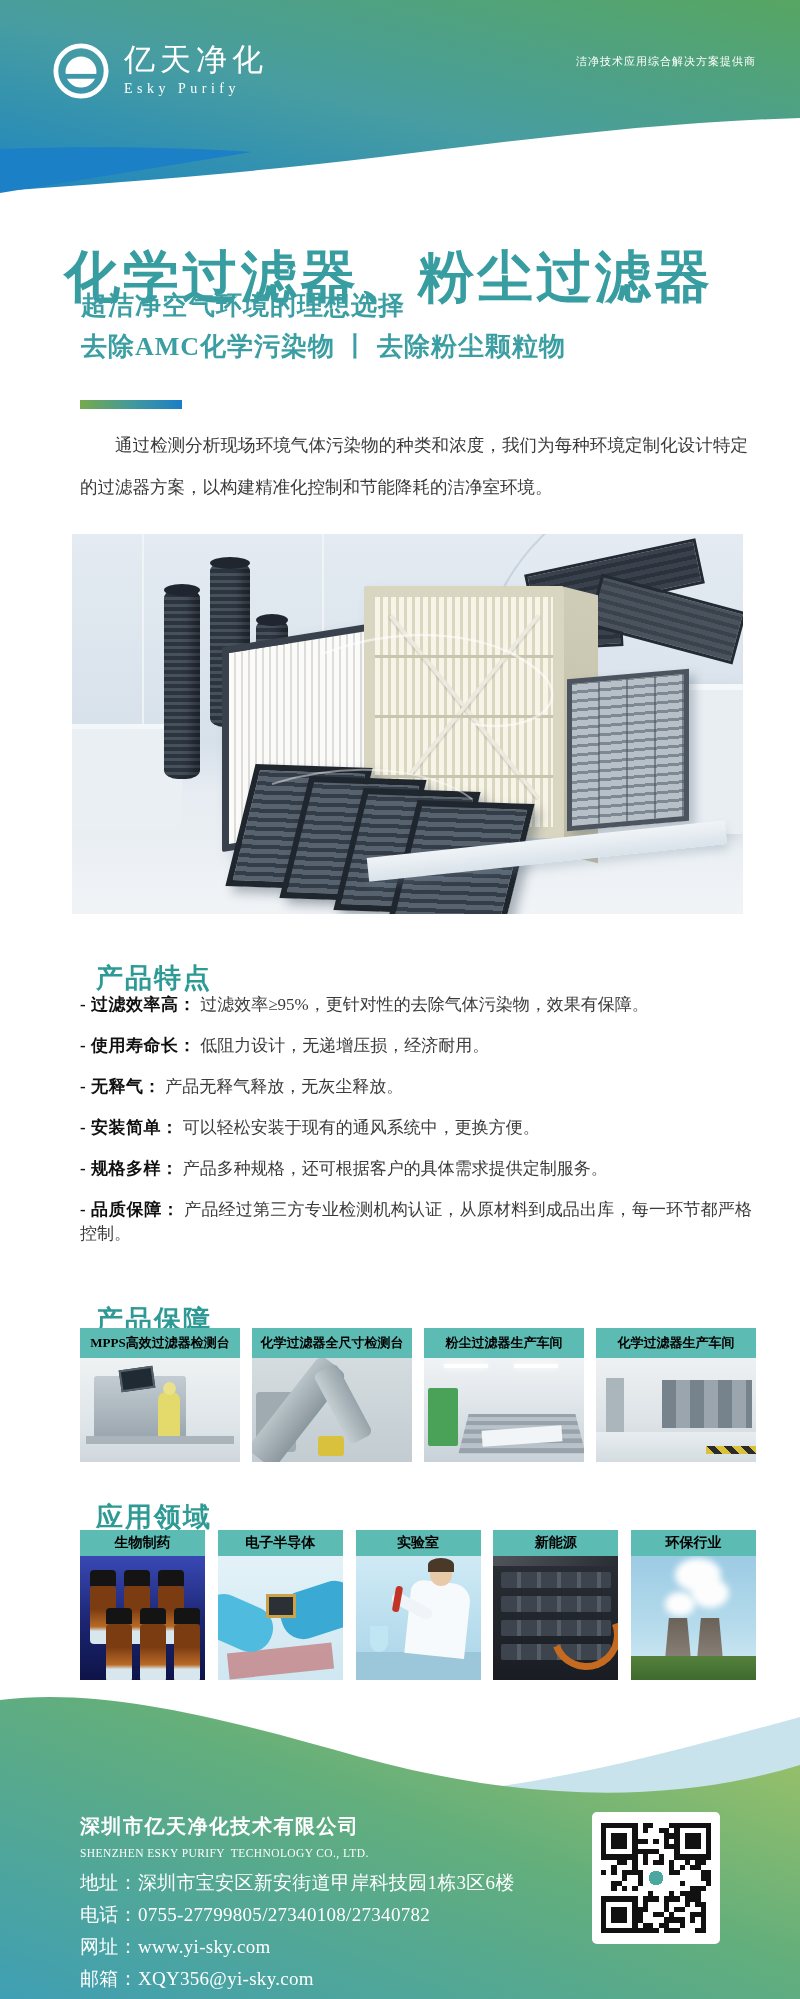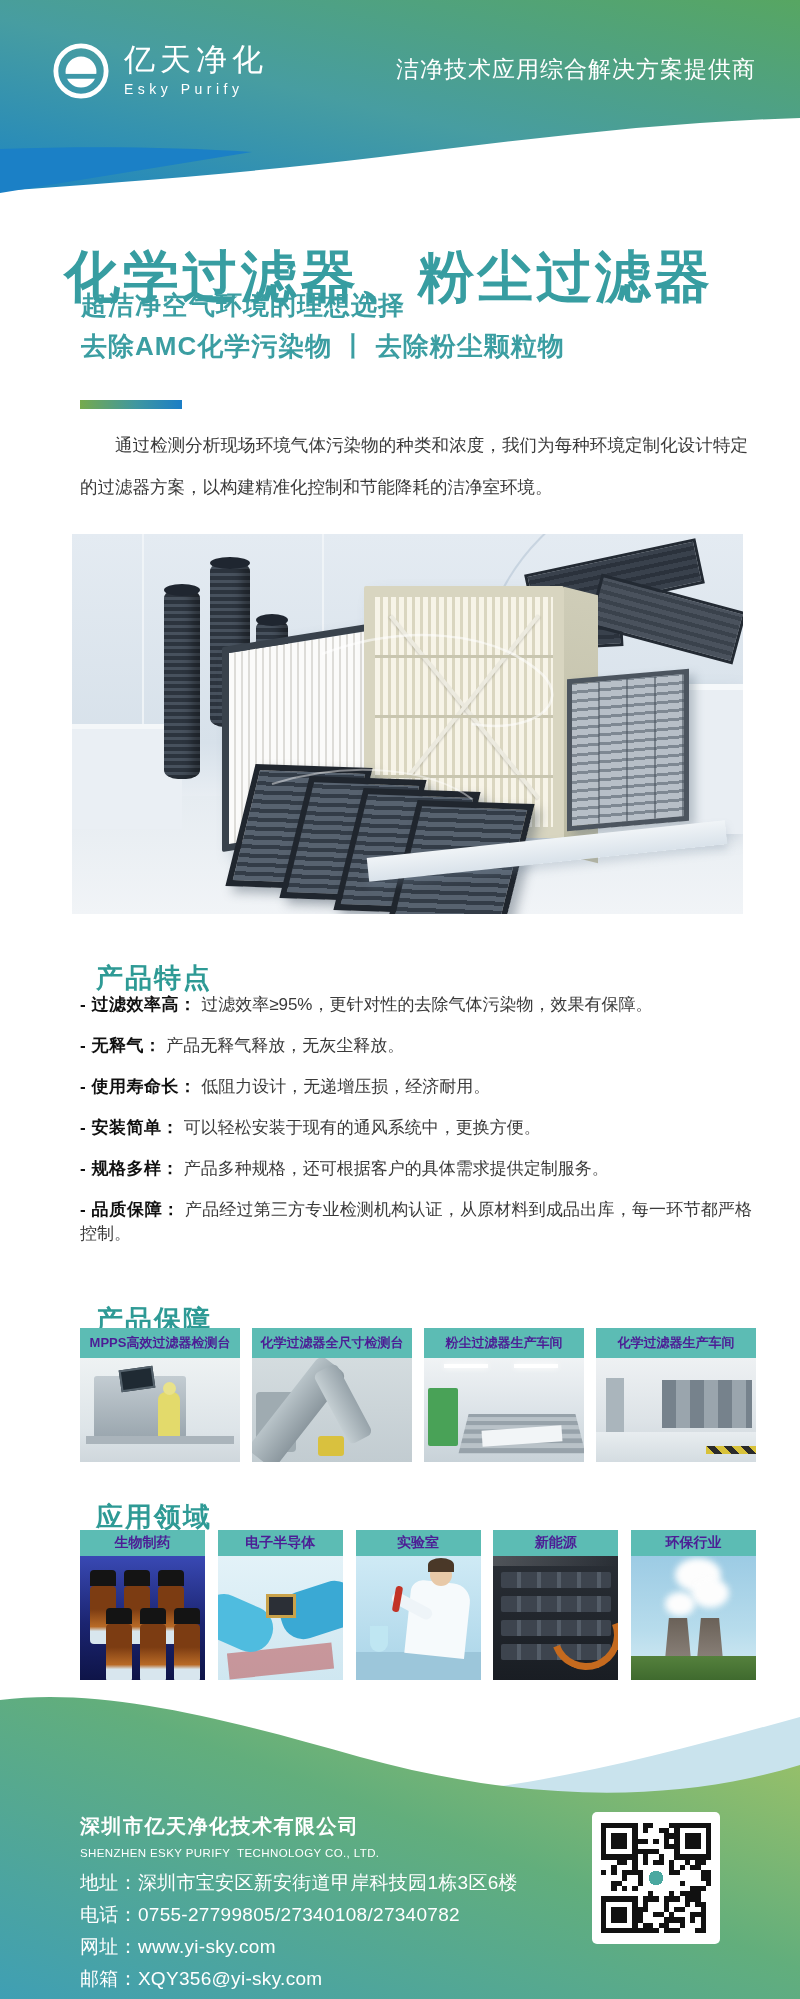--- a/index.html
+++ b/index.html
@@ -1,27 +1,27 @@
 <!DOCTYPE html>
 <html><head>
 <meta charset="utf-8">
 <style>
   html,body{margin:0;padding:0;background:#ffffff;}
   #poster{position:relative;width:800px;height:1999px;overflow:hidden;background:#fff;
-          font-family:Liberation Sans, sans-serif;}
+          font-family:Liberation Serif, serif;}
   #poster *{box-sizing:border-box;}
 
   
   .header-svg{position:absolute;left:0;top:0;}
   .logo-wrap{position:absolute;left:52px;top:42px;display:flex;align-items:flex-start;}
   .logo-mark{width:58px;height:58px;}
   .brand-txt{margin-left:14px;color:#fff;}
   .brand-cn{font-size:31px;font-weight:500;letter-spacing:5px;line-height:36px;}
   .brand-en{font-size:14px;letter-spacing:4.5px;margin-top:3px;font-weight:400;}
-  .tagline{position:absolute;right:44px;top:54px;color:#fff;font-size:23px;font-weight:500;letter-spacing:1px;}
+  .tagline{position:absolute;right:44px;top:54px;color:#fff;font-size:11px;font-weight:500;letter-spacing:1px;}
 
   
   .main-title{position:absolute;left:64px;top:202px;font-size:56px;font-weight:900;color:#379da1;letter-spacing:3px;white-space:nowrap;}
   .sub1{position:absolute;left:81px;top:288px;font-size:26px;font-weight:800;color:#3b9ea2;letter-spacing:1px;}
   .sub2{position:absolute;left:81px;top:329px;font-size:26px;font-weight:800;color:#3b9ea2;letter-spacing:1px;}
   .grad-bar{position:absolute;left:80px;top:400px;width:102px;height:9px;
             background:linear-gradient(90deg,#76aa4d 0%,#3f97a0 55%,#1b7ec6 100%);}
   .intro{position:absolute;left:80px;top:424px;width:668px;font-size:17.5px;line-height:42px;
          color:#3a3a3a;text-indent:2em;text-align:justify;margin:0;}
 
@@ -71,21 +71,21 @@
   .feat b{color:#101010;font-weight:700;letter-spacing:.5px;}
   .feat span{color:#3a3a3a;}
 
   #assurance-h{top:1286px;}
   .row{position:absolute;left:80px;display:flex;justify-content:space-between;}
   .row4{top:1328px;width:676px;}
   .row5{top:1530px;width:676px;}
   .card{margin:0;background:#fff;}
   .row4 .card{width:160px;height:134px;}
   .row5 .card{width:125px;height:150px;}
-  .band{height:30px;background:#5cbcb4;color:#4c1d95;font-weight:700;font-size:13px;display:flex;align-items:center;justify-content:center;letter-spacing:0;white-space:nowrap;}
+  .band{height:30px;background:#5cbcb4;color:#000000;font-weight:700;font-size:13px;display:flex;align-items:center;justify-content:center;letter-spacing:0;white-space:nowrap;}
   .row5 .band{height:26px;font-size:14px;}
   .ph{position:relative;width:100%;overflow:hidden;}
   .row4 .ph{height:104px;}
   .row5 .ph{height:124px;}
   .ph i{position:absolute;display:block;}
 
   
   .p1{background:linear-gradient(180deg,#eef2f3 0%,#dde4e8 70%,#cfd7dc 100%);}
   .p1 .m1{left:14px;top:18px;width:92px;height:62px;background:linear-gradient(180deg,#c3ccd2,#9aa6ae);border-radius:3px;}
   .p1 .scr{left:40px;top:10px;width:34px;height:22px;background:#1f2a33;border:2px solid #55626c;transform:rotate(-8deg);}
@@ -213,22 +213,22 @@
     <div class="beam"></div>
     <svg class="swirl" width="671" height="380" viewBox="0 0 671 380">
       <path d="M250,120 C330,90 420,95 470,140 C500,170 460,200 400,190" fill="none" stroke="#ffffff" stroke-width="2.5" opacity="0.55"></path>
       <path d="M200,250 C280,225 360,235 400,265" fill="none" stroke="#ffffff" stroke-width="2" opacity="0.45"></path>
     </svg>
   </div>
 
   <h2 class="sec-h" id="features-h">产品特点</h2>
   <div class="features">
     <div class="feat"><b>- 过滤效率高：</b> <span>过滤效率≥95%，更针对性的去除气体污染物，效果有保障。</span></div>
+    <div class="feat"><b>- 使用寿命长：</b> <span>低阻力设计，无递增压损，经济耐用。</span></div>
     <div class="feat"><b>- 无释气：</b> <span>产品无释气释放，无灰尘释放。</span></div>
-    <div class="feat"><b>- 使用寿命长：</b> <span>低阻力设计，无递增压损，经济耐用。</span></div>
     <div class="feat"><b>- 安装简单：</b> <span>可以轻松安装于现有的通风系统中，更换方便。</span></div>
     <div class="feat"><b>- 规格多样：</b> <span>产品多种规格，还可根据客户的具体需求提供定制服务。</span></div>
     <div class="feat"><b>- 品质保障：</b> <span>产品经过第三方专业检测机构认证，从原材料到成品出库，每一环节都严格控制。</span></div>
   </div>
 
   <h2 class="sec-h" id="assurance-h">产品保障</h2>
   <div class="row row4">
     <figure class="card">
       <figcaption class="band">MPPS高效过滤器检测台</figcaption>
       <div class="ph p1">

